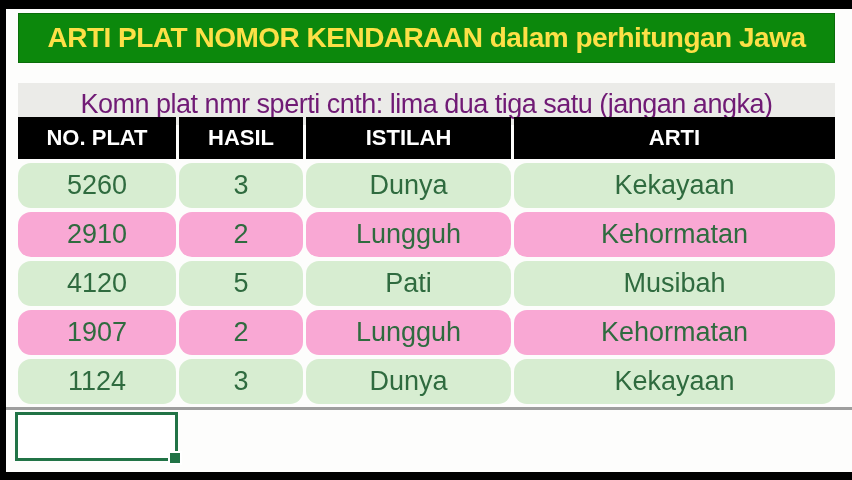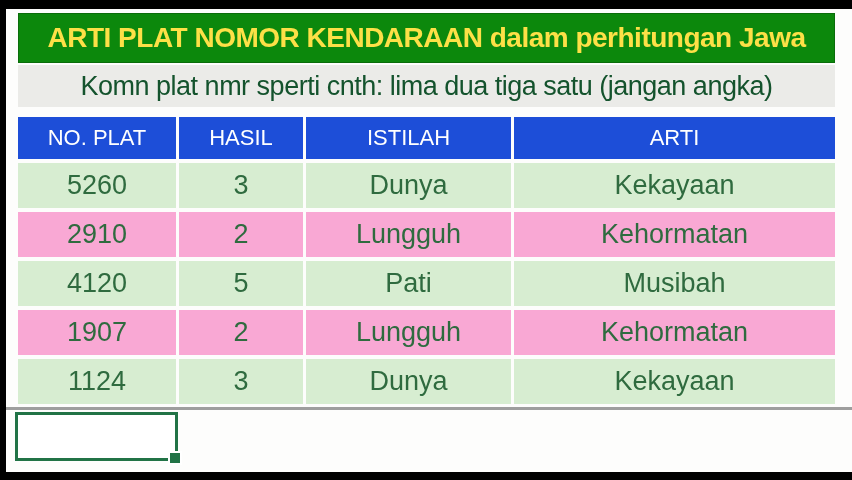--- a/index.html
+++ b/index.html
@@ -25,41 +25,41 @@
   .title-bar {
     position:absolute; left:0; top:0; width:817px; height:50px;
     background:#0c880c;
     border:1px solid #0a6d0a;
     box-sizing:border-box;
     display:flex; align-items:center; justify-content:center;
     color:#fde047; font-weight:bold; font-size:28px; letter-spacing:-0.5px;
     white-space:nowrap;
   }
   .subtitle-bar {
-    position:absolute; left:0; top:52px; width:817px; height:42px;
+    position:absolute; left:0; top:70px; width:817px; height:42px;
     background:#ebebe8;
     display:flex; align-items:center; justify-content:center;
-    color:#14532d; font-size:27px; letter-spacing:-0.5px;
+    color:#701a75; font-size:27px; letter-spacing:-0.5px;
     white-space:nowrap;
   }
   .grid {
     position:absolute; left:0; top:104px;
     display:grid;
     grid-template-columns:158px 124px 205px 321px;
     column-gap:3px; row-gap:4px;
   }
   .hcell {
-    height:42px; background:#1d4ed8;
+    height:42px; background:#000000;
     display:flex; align-items:center; justify-content:center;
-    color:#fff; font-weight:normal; font-size:22px;
+    color:#fff; font-weight:bold; font-size:22px;
   }
   .cell {
     height:45px;
     display:flex; align-items:center; justify-content:center;
-    color:#2f6b3f; font-size:27px;
+    color:#2f6b3f; font-size:27px;border-radius:13px;
   }
   .row-pale   { background:#d7edd1; }
   .row-yellow { background:#f9a8d4; }
 
   .gray-line {
     position:absolute; left:0; top:407px; width:852px; height:3px;
     background:#9e9e9e;
   }
   .selected-cell {
     position:absolute; left:15px; top:412px; width:163px; height:49px;

